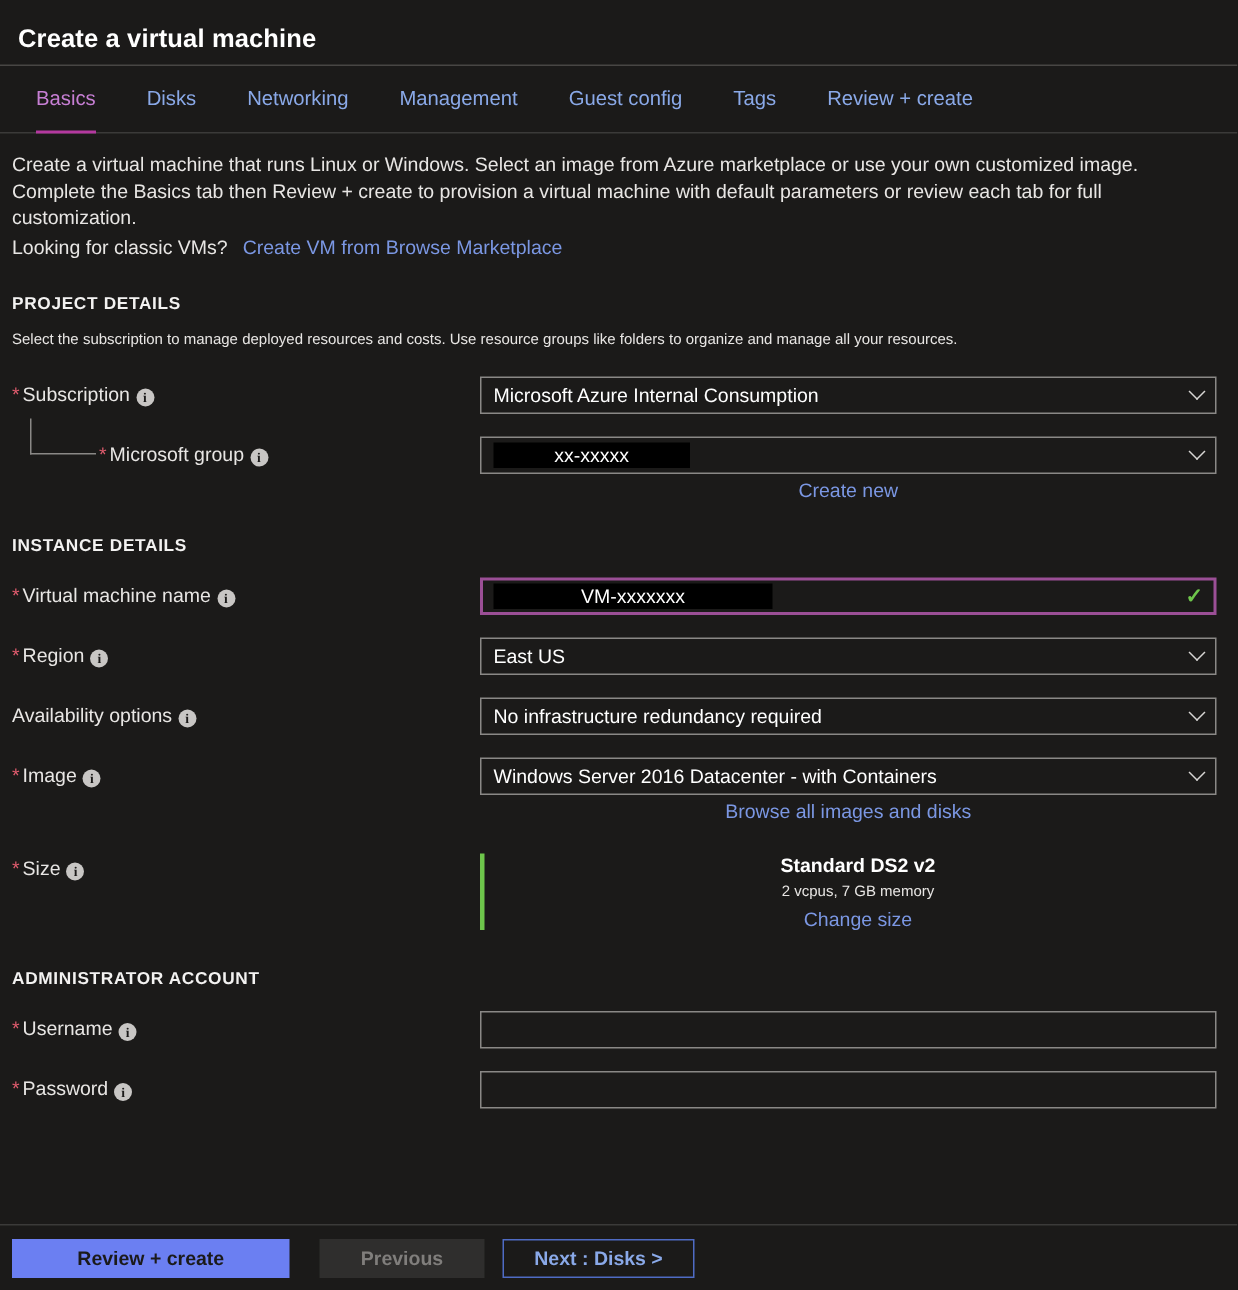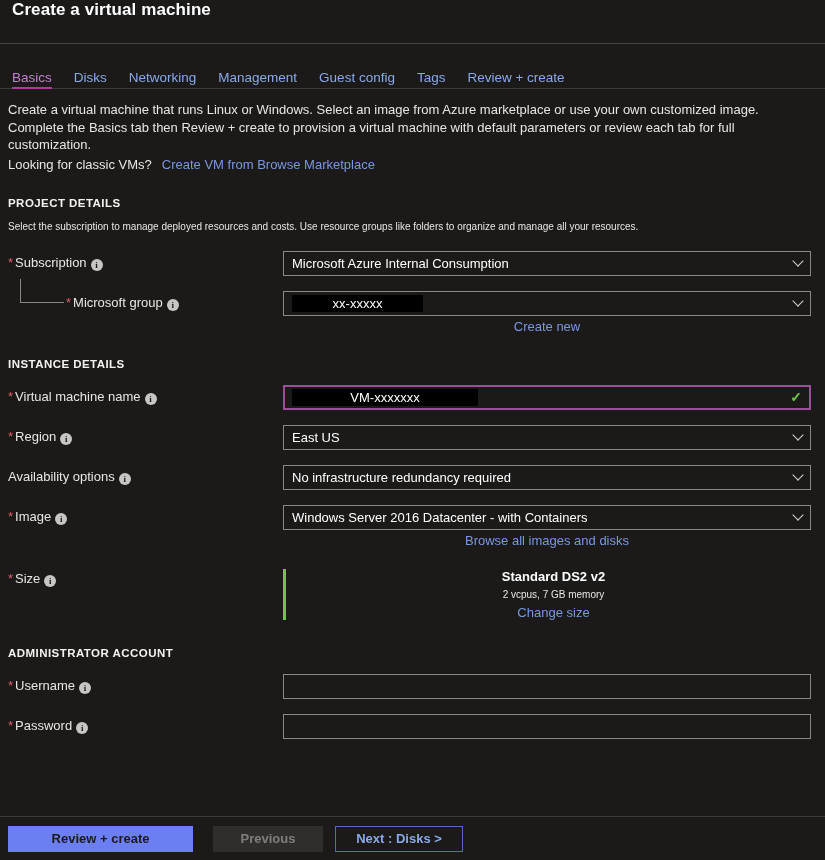--- a/index.html
+++ b/index.html
@@ -8,37 +8,37 @@
     width: 825px; height: 860px;
     background: #1b1a19;
     color: #f3f2f1;
     font-family: "Liberation Sans", sans-serif;
     font-size: 13px;
     overflow: hidden;
   }
   #app { position: relative; width: 825px; height: 860px; }
 
   
-  .header { height: 43px; padding: 0 16px 0 12px; }
+  .header { height: 43px; padding: 16px 16px 0 12px; }
   .header h1 {
     margin: 0; font-size: 17px; font-weight: bold;
     letter-spacing: .1px; color: #ffffff;
   }
   .hdr-rule { height: 1px; background: #484644; }
 
   
   .tabs {
     display: flex; align-items: flex-end;
     padding: 18px 0 0 12px; height: 45px;
     border-bottom: 1px solid #3b3a39;
   }
   .tab {
     font-size: 13.5px; color: #8aa9e8;
-    padding: 0 0 3px 0; margin-right: 22px;
-    cursor: pointer; position: relative; white-space: nowrap;
+    padding: 0 0 15px 0; margin-right: 22px;
+    cursor: pointer; position: relative; white-space: nowrap; margin-left: 12px;
   }
   .tab.active { color: #c77fd4; }
   .tab.active:after {
     content:""; position:absolute; left:0; right:0; bottom:-1px;
     height: 2px; background: #b4399f;
   }
 
   
   .body { padding: 12px 14px 0 8px; }
   .intro { font-size: 13px; line-height: 17.5px; color: #e8e6e4; max-width: 790px; }
@@ -46,21 +46,21 @@
   .lnk { color: #7b97e3; cursor: pointer; }
   .classic-lnk { margin-left: 10px; }
 
   .section-head {
     font-size: 11.5px; font-weight: bold; letter-spacing: .45px;
     color: #f3f2f1; margin: 24px 0 0 0; text-transform: uppercase;
   }
   .section-desc { font-size: 10px; line-height: 17.5px; color: #e8e6e4; margin-top: 9px; max-width: 785px; }
 
   
-  .row { display: flex; align-items: flex-start; margin-top: 15px; position: relative; }
+  .row { display: flex; align-items: flex-start; margin-top: 15px; position: relative; gap: 37px; }
   .lbl {
     width: 275px; flex: 0 0 275px;
     font-size: 13px; color: #e8e6e4;
     padding-top: 4px; position: relative;
   }
   .req { color: #e05c6e; margin-right: 2px; }
   .lbl-indent { padding-left: 58px; }
 
   .tree {
     position: absolute; left: 12px; top: -12px;

